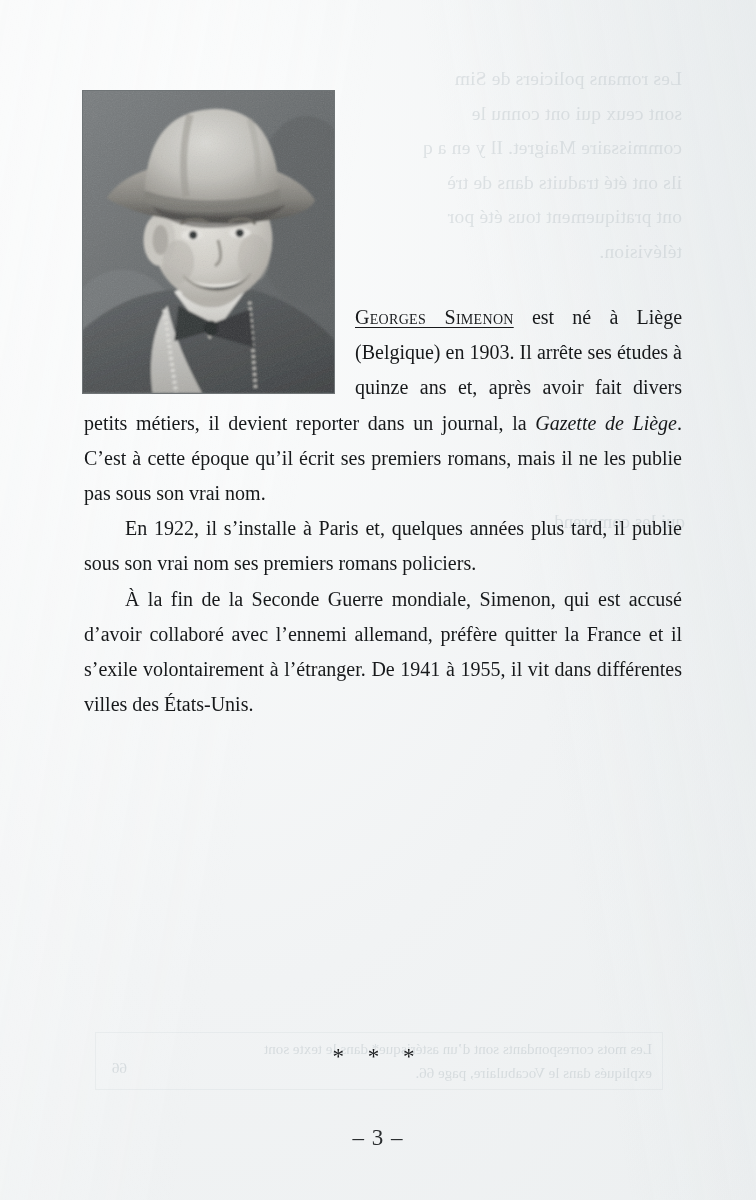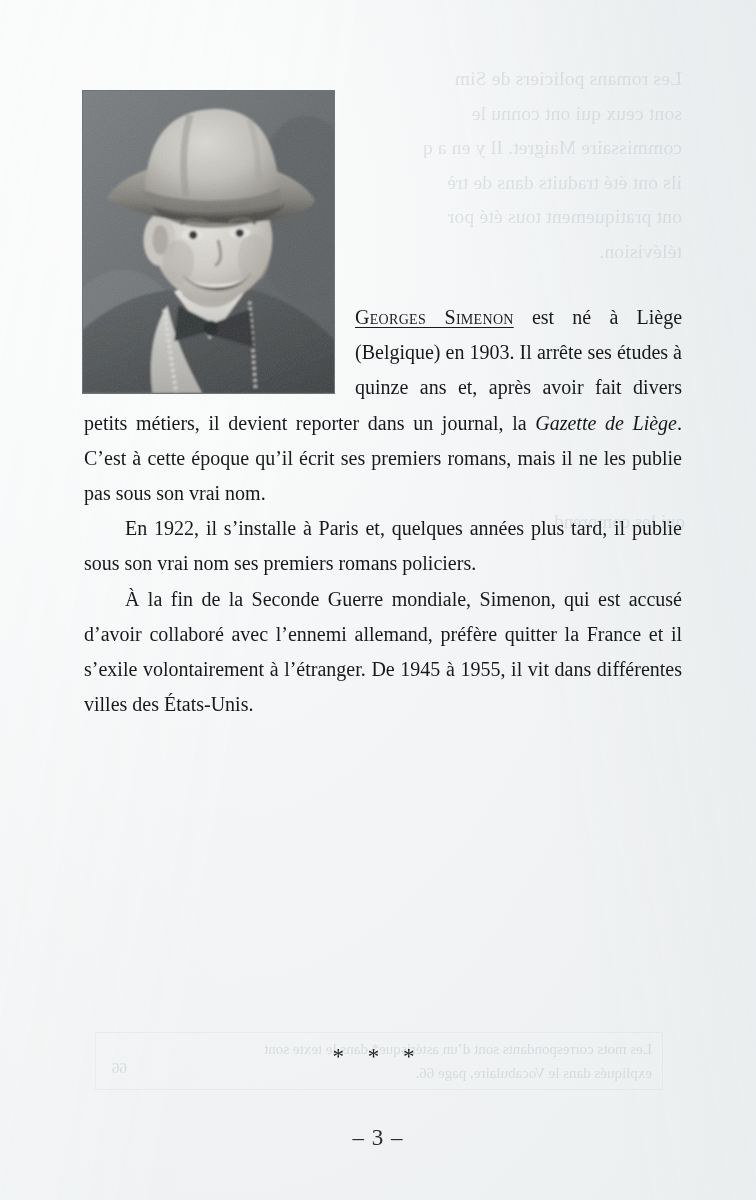--- a/index.html
+++ b/index.html
@@ -293,21 +293,21 @@
   </div>
 
   <div class="article">
 
     <div class="float-shim"></div>
 
     <p><span class="smallcaps">Georges Simenon</span><span> est né à Liège (Belgique) en 1903. Il arrête ses études à quinze ans et, après avoir fait divers petits métiers, il devient reporter dans un journal, la </span><span class="ital">Gazette de Liège</span><span>. C’est à cette époque qu’il écrit ses premiers romans, mais il ne les publie pas sous son vrai nom.</span></p>
 
     <p class="indent"><span>En 1922, il s’installe à Paris et, quelques années plus tard, il publie sous son vrai nom ses premiers romans policiers.</span></p>
 
-    <p class="indent"><span>À la fin de la Seconde Guerre mondiale, Simenon, qui est accusé d’avoir collaboré avec l’ennemi alle­mand, préfère quitter la France et il s’exile volontaire­ment à l’étranger. De 1945 à 1955, il vit dans diffé­rentes villes des États-Unis.</span></p>
+    <p class="indent"><span>À la fin de la Seconde Guerre mondiale, Simenon, qui est accusé d’avoir collaboré avec l’ennemi alle­mand, préfère quitter la France et il s’exile volontaire­ment à l’étranger. De 1941 à 1955, il vit dans diffé­rentes villes des États-Unis.</span></p>
 
 
   </div>
 
   <div class="asterisks">* * *</div>
 
   <div class="page-number">– 3 –</div>
 
 </div>
 

